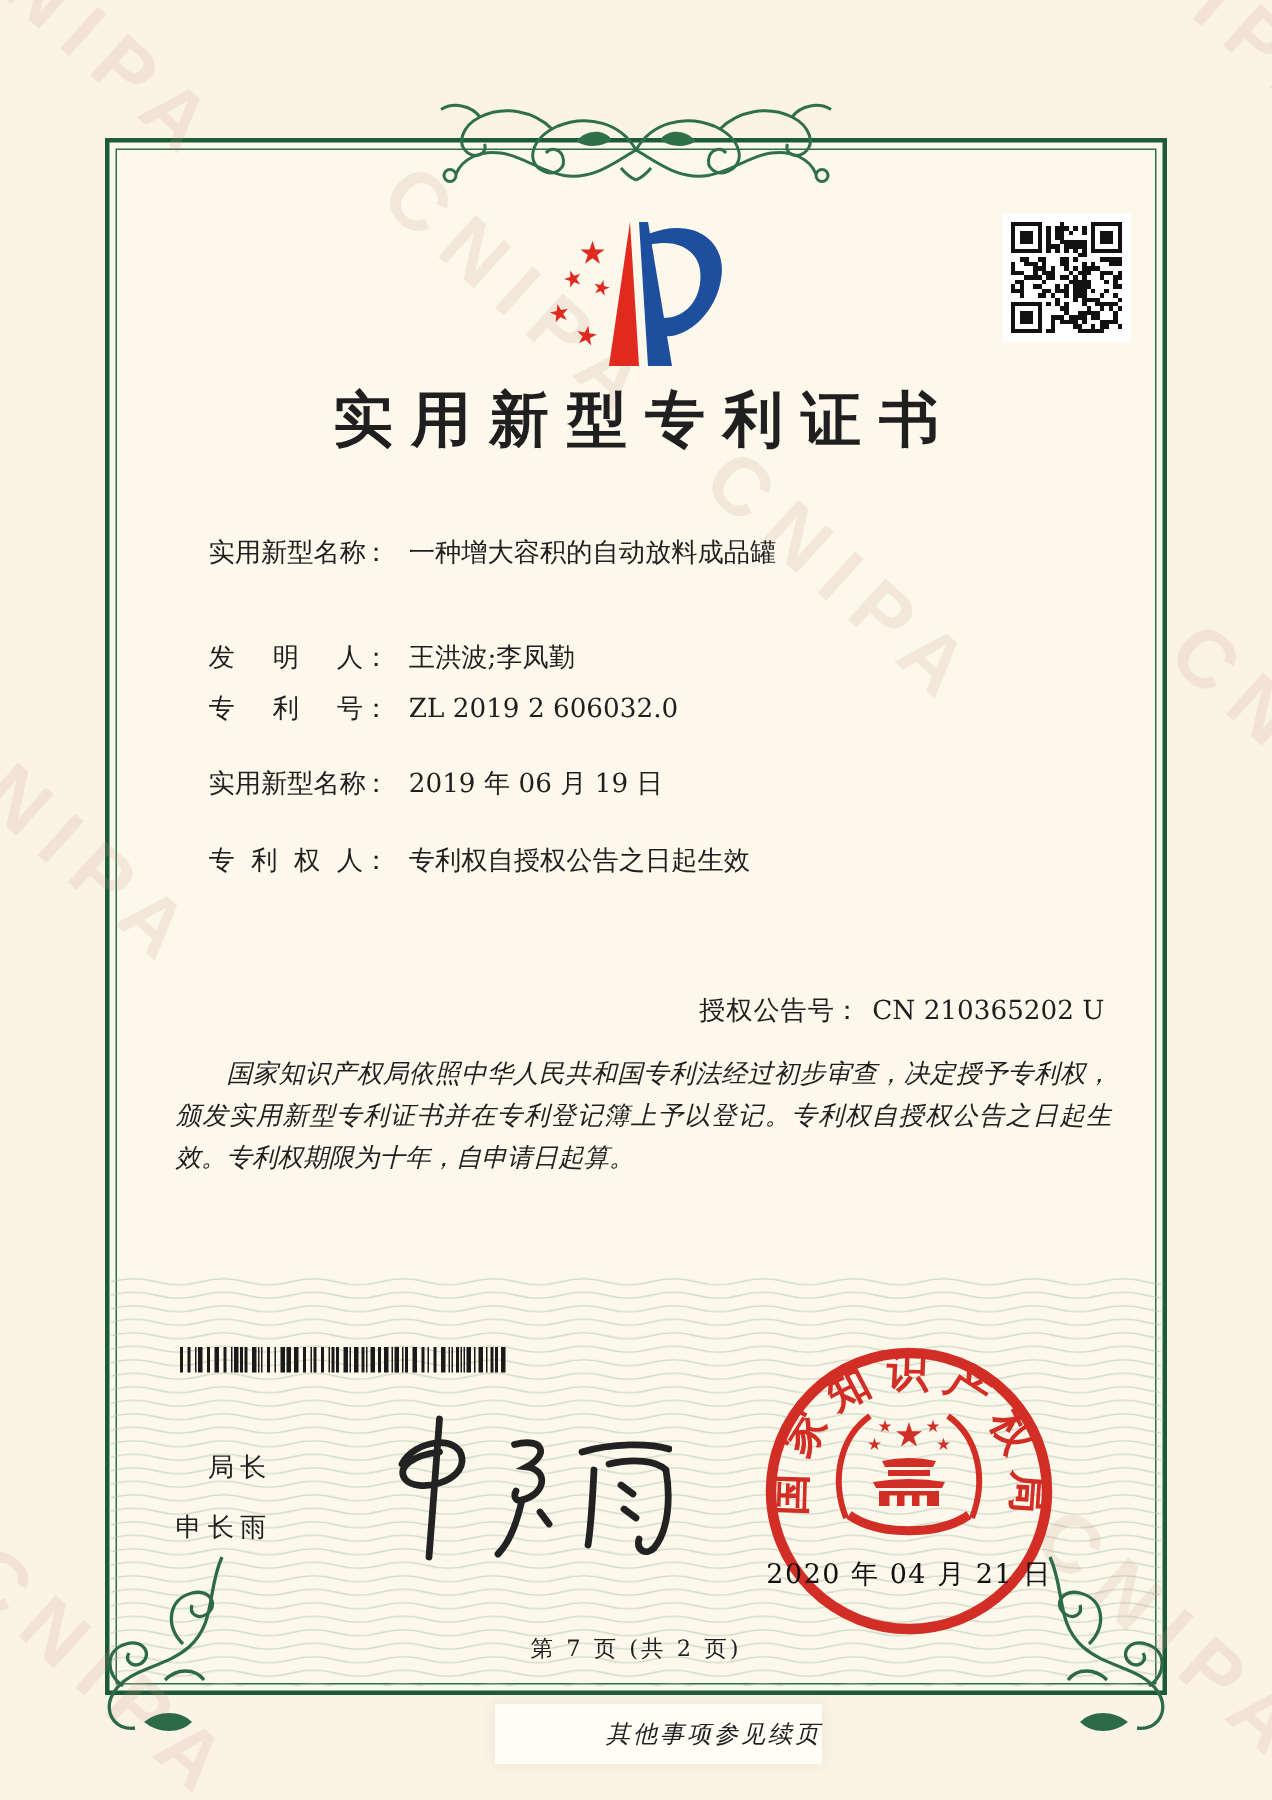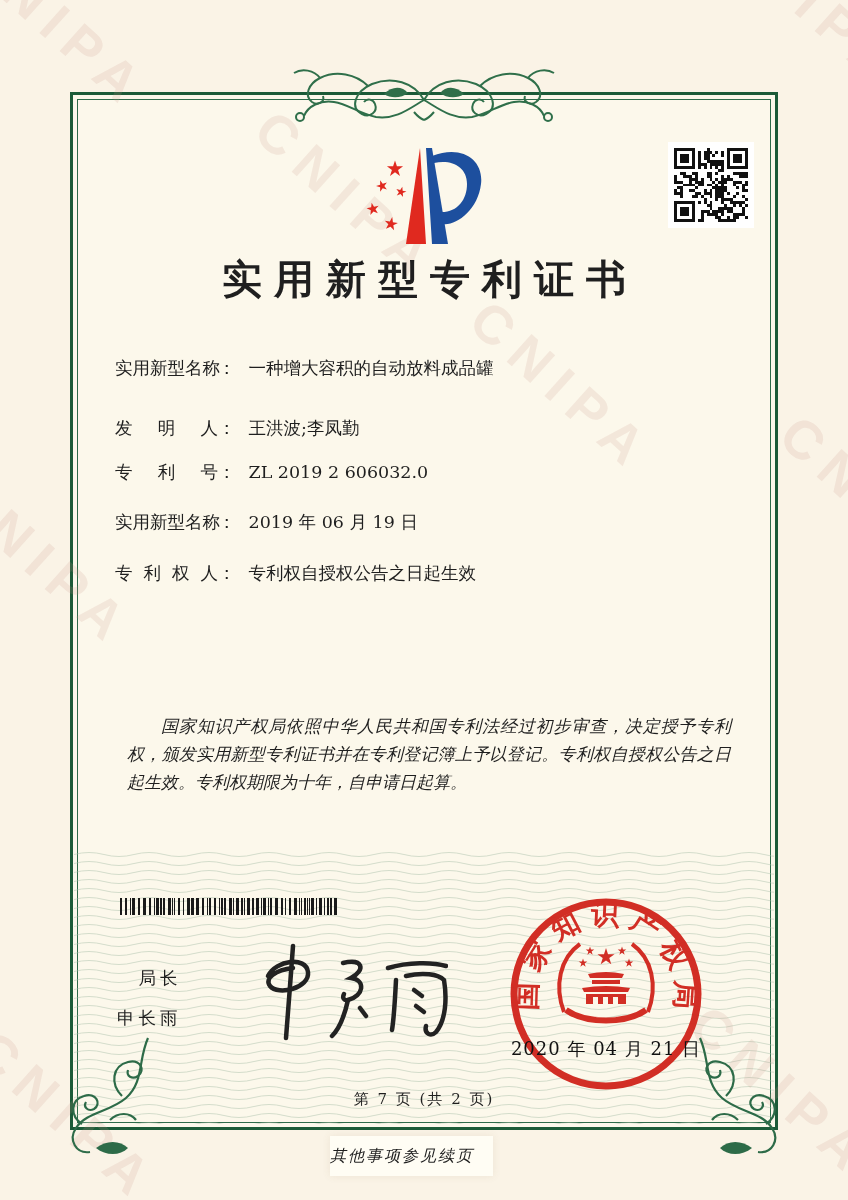--- a/index.html
+++ b/index.html
@@ -28,41 +28,41 @@
   .waves{position:absolute; left:74px; top:850px; width:700px; height:274px; z-index:1; opacity:.55;}
   .ornament{position:absolute; z-index:4;}
   
   .abs{position:absolute; z-index:5;}
   .cert-no{font-size:18px; letter-spacing:3px;}
   .title{
     left:70px; width:708px; text-align:center; top:252px;
     font-size:40px; font-weight:700; letter-spacing:12px; padding-left:12px; box-sizing:border-box;
   }
   .frow{left:115px; font-size:17.5px; white-space:nowrap;}
-  .flabel{display:inline-block; width:103px; text-align:justify; text-align-last:justify; vertical-align:bottom;}
+  .flabel{display:inline-block; width:103px; text-align:justify; text-align-last:justify; vertical-align:bottom;margin-left:24px;}
   .fcolon{margin-right:13px;}
   .body-block{left:115px; top:700px; width:628px;}
   .body-para{
-    margin:12px; font-size:17px; line-height:28px; text-align:justify;
+    margin:2px; font-size:17px; line-height:28px; text-align:justify;
     text-indent:2em; font-style:italic;
   }
   .barcode{left:120px; top:898px; width:218px; height:17px; display:flex;}
   .barcode i{flex:none; height:100%;}
   .director{left:117px; top:966px; font-size:17.5px; letter-spacing:4px;text-align:right;}
   .director div{margin-bottom:16px;}
   .signature{left:248px; top:938px;}
   .seal{left:506px; top:894px; opacity:.95;}
   .seal-date{
     left:506px; top:1037px; width:200px; text-align:center;
     font-size:18px; letter-spacing:1px; color:#111; z-index:6; font-weight:500;
   }
   .page-num{left:70px; width:708px; text-align:center; top:1090px; font-size:15px; letter-spacing:2px;}
   .cont-box{
-    left:330px; top:1136px; width:163px; height:40px; background:#fffdf4;
-    box-shadow:0 0 8px rgba(120,100,60,.10); text-align:left; line-height:40px;
+    left:330px; top:1136px; width:218px; height:40px; background:#fffdf4;
+    box-shadow:0 0 8px rgba(120,100,60,.10); text-align:right; line-height:40px;
     font-size:16px; font-style:italic; letter-spacing:2px; z-index:5;
   }
   .qr{
     left:668px; top:142px; width:86px; height:86px; background:#fff; padding:0;
   }
 </style>
 </head>
 <body>
 
 <div class="page">
@@ -356,31 +356,34 @@
       <rect x="2" y="20" width="7" height="7" fill="#111"></rect>
       <rect x="3" y="21" width="5" height="5" fill="#fff"></rect>
       <rect x="4" y="22" width="3" height="3" fill="#111"></rect>
     </svg>
 
   <div class="abs title">实用新型专利证书</div>
 
   <div class="abs frow" style="top:356px;">
     <span class="flabel">实用新型名称</span><span class="fcolon">：</span><span>一种增大容积的自动放料成品罐</span>
   </div>
-  <div class="abs frow" style="top:416px;">
+  <div class="abs frow" style="top:426px;">
     <span class="flabel">发明人</span><span class="fcolon">：</span><span>王洪波;李凤勤</span>
   </div>
   <div class="abs frow" style="top:460px;">
     <span class="flabel">专利号</span><span class="fcolon">：</span><span>ZL 2019 2 606032.0</span>
   </div>
   <div class="abs frow" style="top:510px;">
     <span class="flabel">实用新型名称</span><span class="fcolon">：</span><span>2019 年 06 月 19 日</span>
   </div>
   <div class="abs frow" style="top:561px;">
     <span class="flabel">专利权人</span><span class="fcolon">：</span><span>专利权自授权公告之日起生效</span>
+  </div>
+  <div class="abs frow" style="left:442px; top:661px;">
+    <span class="flabel" style="width:90px;">授权公告号</span><span class="fcolon" style="margin-right:8px;">：</span><span>CN 210365202 U</span>
   </div>
 
   <div class="abs body-block">
     <p class="body-para">国家知识产权局依照中华人民共和国专利法经过初步审查，决定授予专利权，颁发实用新型专利证书并在专利登记簿上予以登记。专利权自授权公告之日起生效。专利权期限为十年，自申请日起算。</p>
   </div>
 
   <div class="abs barcode" id="barcode">
       <i style="width:2px;background:#1a1a1a"></i>
       <i style="width:3px;background:transparent"></i>
       <i style="width:2px;background:#1a1a1a"></i>

